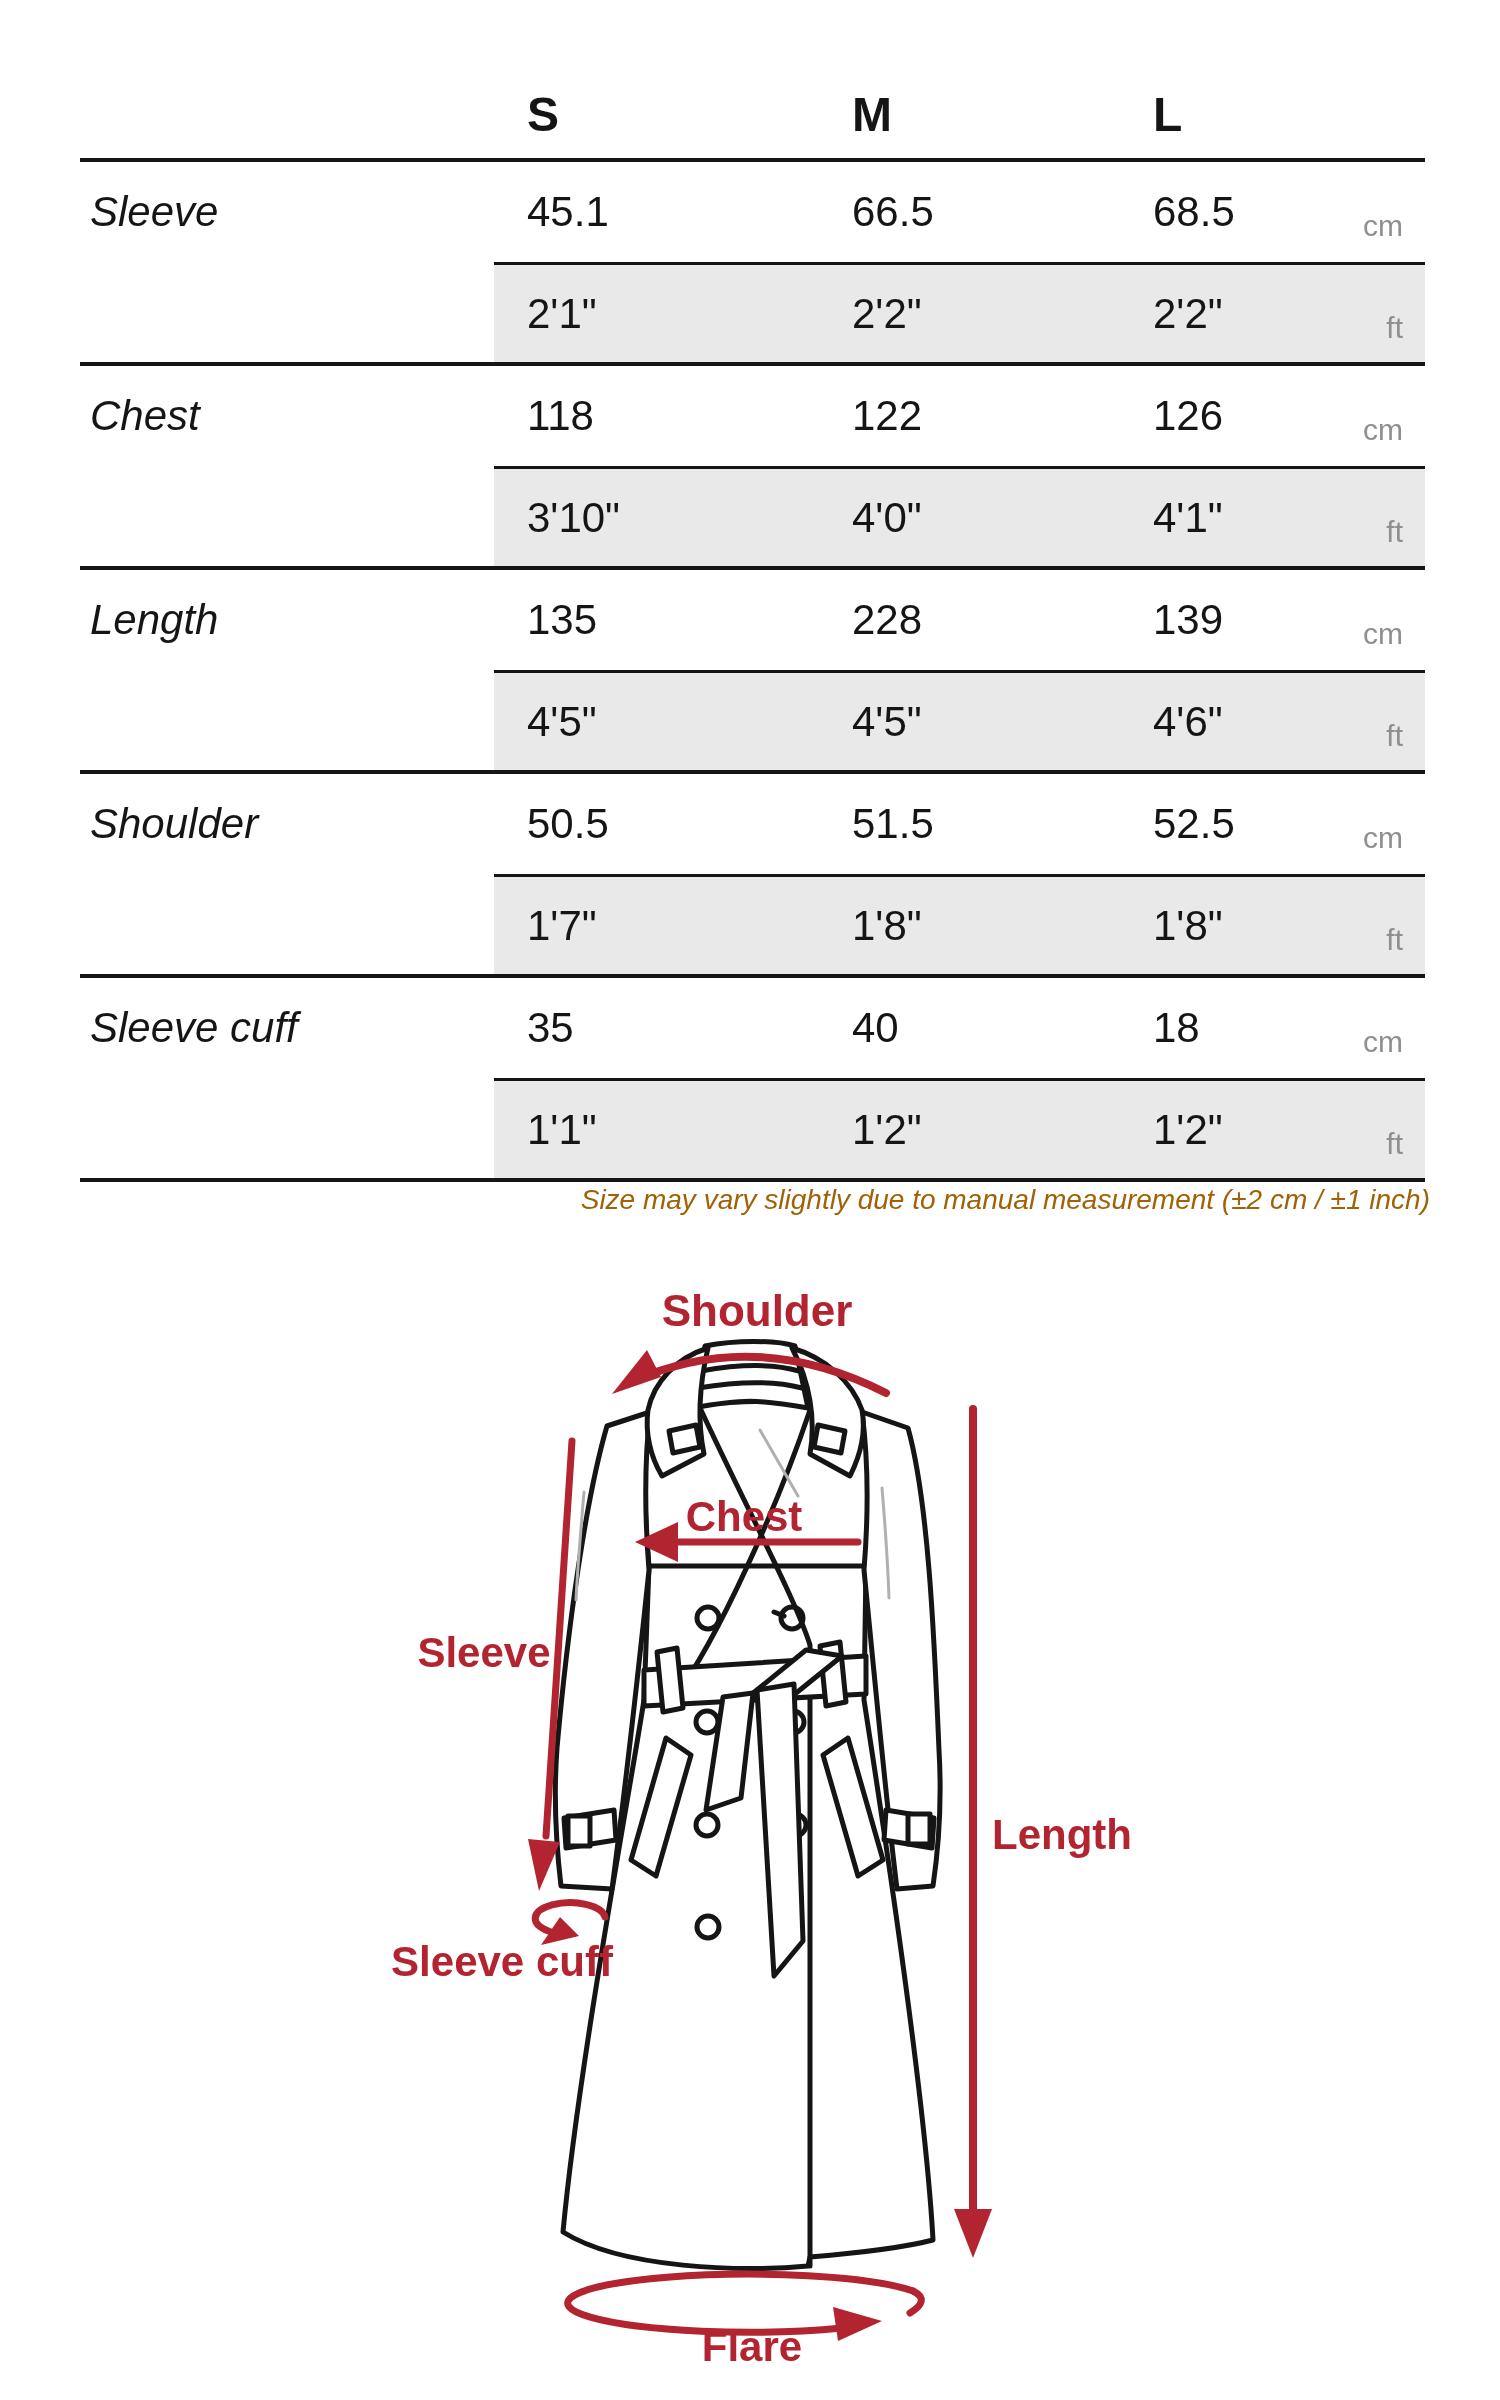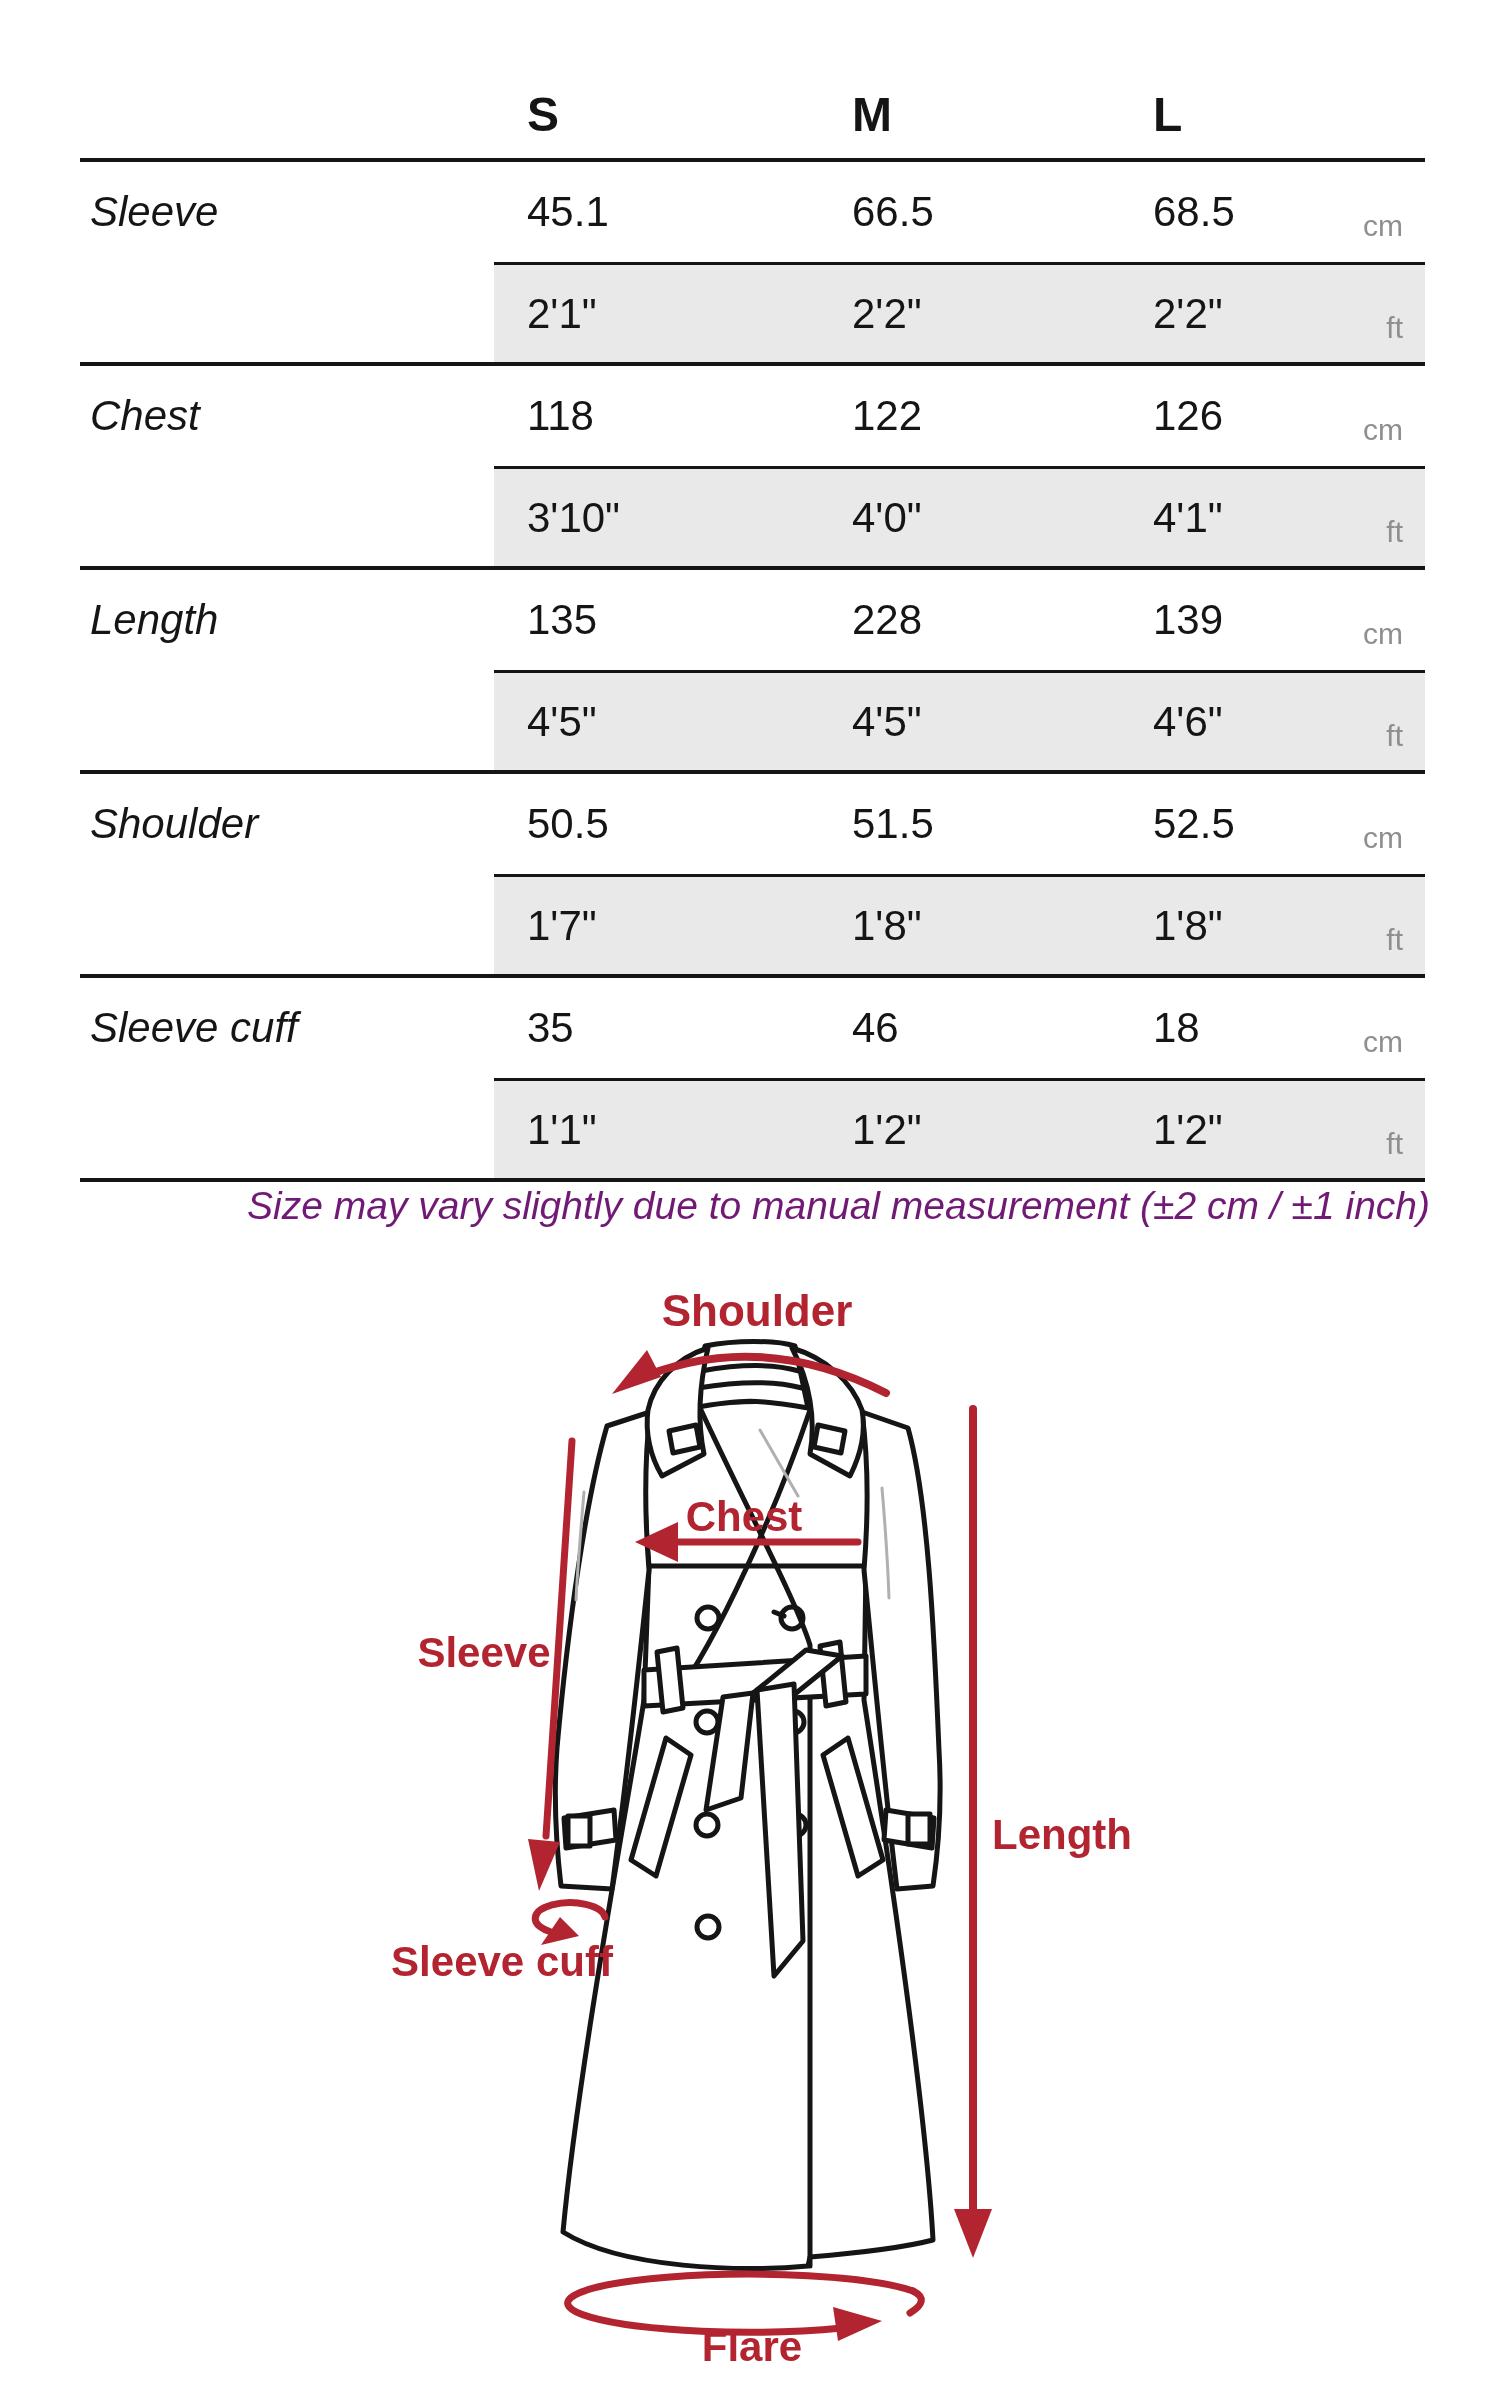--- a/index.html
+++ b/index.html
@@ -24,22 +24,22 @@
   .cell{display:flex;align-items:center;box-sizing:border-box;font-size:42px;}
   .label-cell{padding-left:10px;font-style:italic;}
   .val-s{padding-left:33px;}
   .val-m{padding-left:36px;}
   .val-l{padding-left:36px;}
   .unit-cell{justify-content:flex-end;padding-right:22px;padding-top:28px;
     font-size:30px;color:var(--unit);}
   .ft-row .shaded{background:var(--shade);border-top:3px solid var(--ink);}
   .ft-row .cell{border-bottom:4px solid var(--ink);}
   
-  #footnote{position:absolute;right:70px;top:1184px;font-size:39px;font-style:italic;
-    color:#701a75;}
+  #footnote{position:absolute;right:70px;top:1184px;font-size:28px;font-style:italic;
+    color:#a16207;}
   
   #diagram{position:absolute;left:0;top:1280px;width:1500px;height:1120px;}
   .coat-line{fill:none;stroke:var(--ink);stroke-width:5;stroke-linejoin:round;stroke-linecap:round;}
   .coat-fill{fill:#ffffff;stroke:var(--ink);stroke-width:5;stroke-linejoin:round;stroke-linecap:round;}
   .coat-thin{fill:none;stroke:#b0b0b0;stroke-width:3;stroke-linecap:round;}
   .red-stroke{fill:none;stroke:var(--accent);stroke-linecap:round;}
   .red-fill{fill:var(--accent);stroke:none;}
   .red-label{font-family:"Liberation Sans", sans-serif;font-weight:700;font-size:42px;fill:var(--accent);}
   .red-label-lg{font-size:44px;}
 </style>
@@ -109,21 +109,21 @@
         <div class="t-row ft-row">
           <div class="cell label-cell"></div>
           <div class="cell shaded val-s">1'7"</div>
           <div class="cell shaded val-m">1'8"</div>
           <div class="cell shaded val-l">1'8"</div>
           <div class="cell shaded unit-cell">ft</div>
         </div>
         <div class="t-row cm-row">
           <div class="cell label-cell">Sleeve cuff</div>
           <div class="cell val-s">35</div>
-          <div class="cell val-m">46</div>
+          <div class="cell val-m">40</div>
           <div class="cell val-l">18</div>
           <div class="cell unit-cell">cm</div>
         </div>
         <div class="t-row ft-row">
           <div class="cell label-cell"></div>
           <div class="cell shaded val-s">1'1"</div>
           <div class="cell shaded val-m">1'2"</div>
           <div class="cell shaded val-l">1'2"</div>
           <div class="cell shaded unit-cell">ft</div>
         </div>

